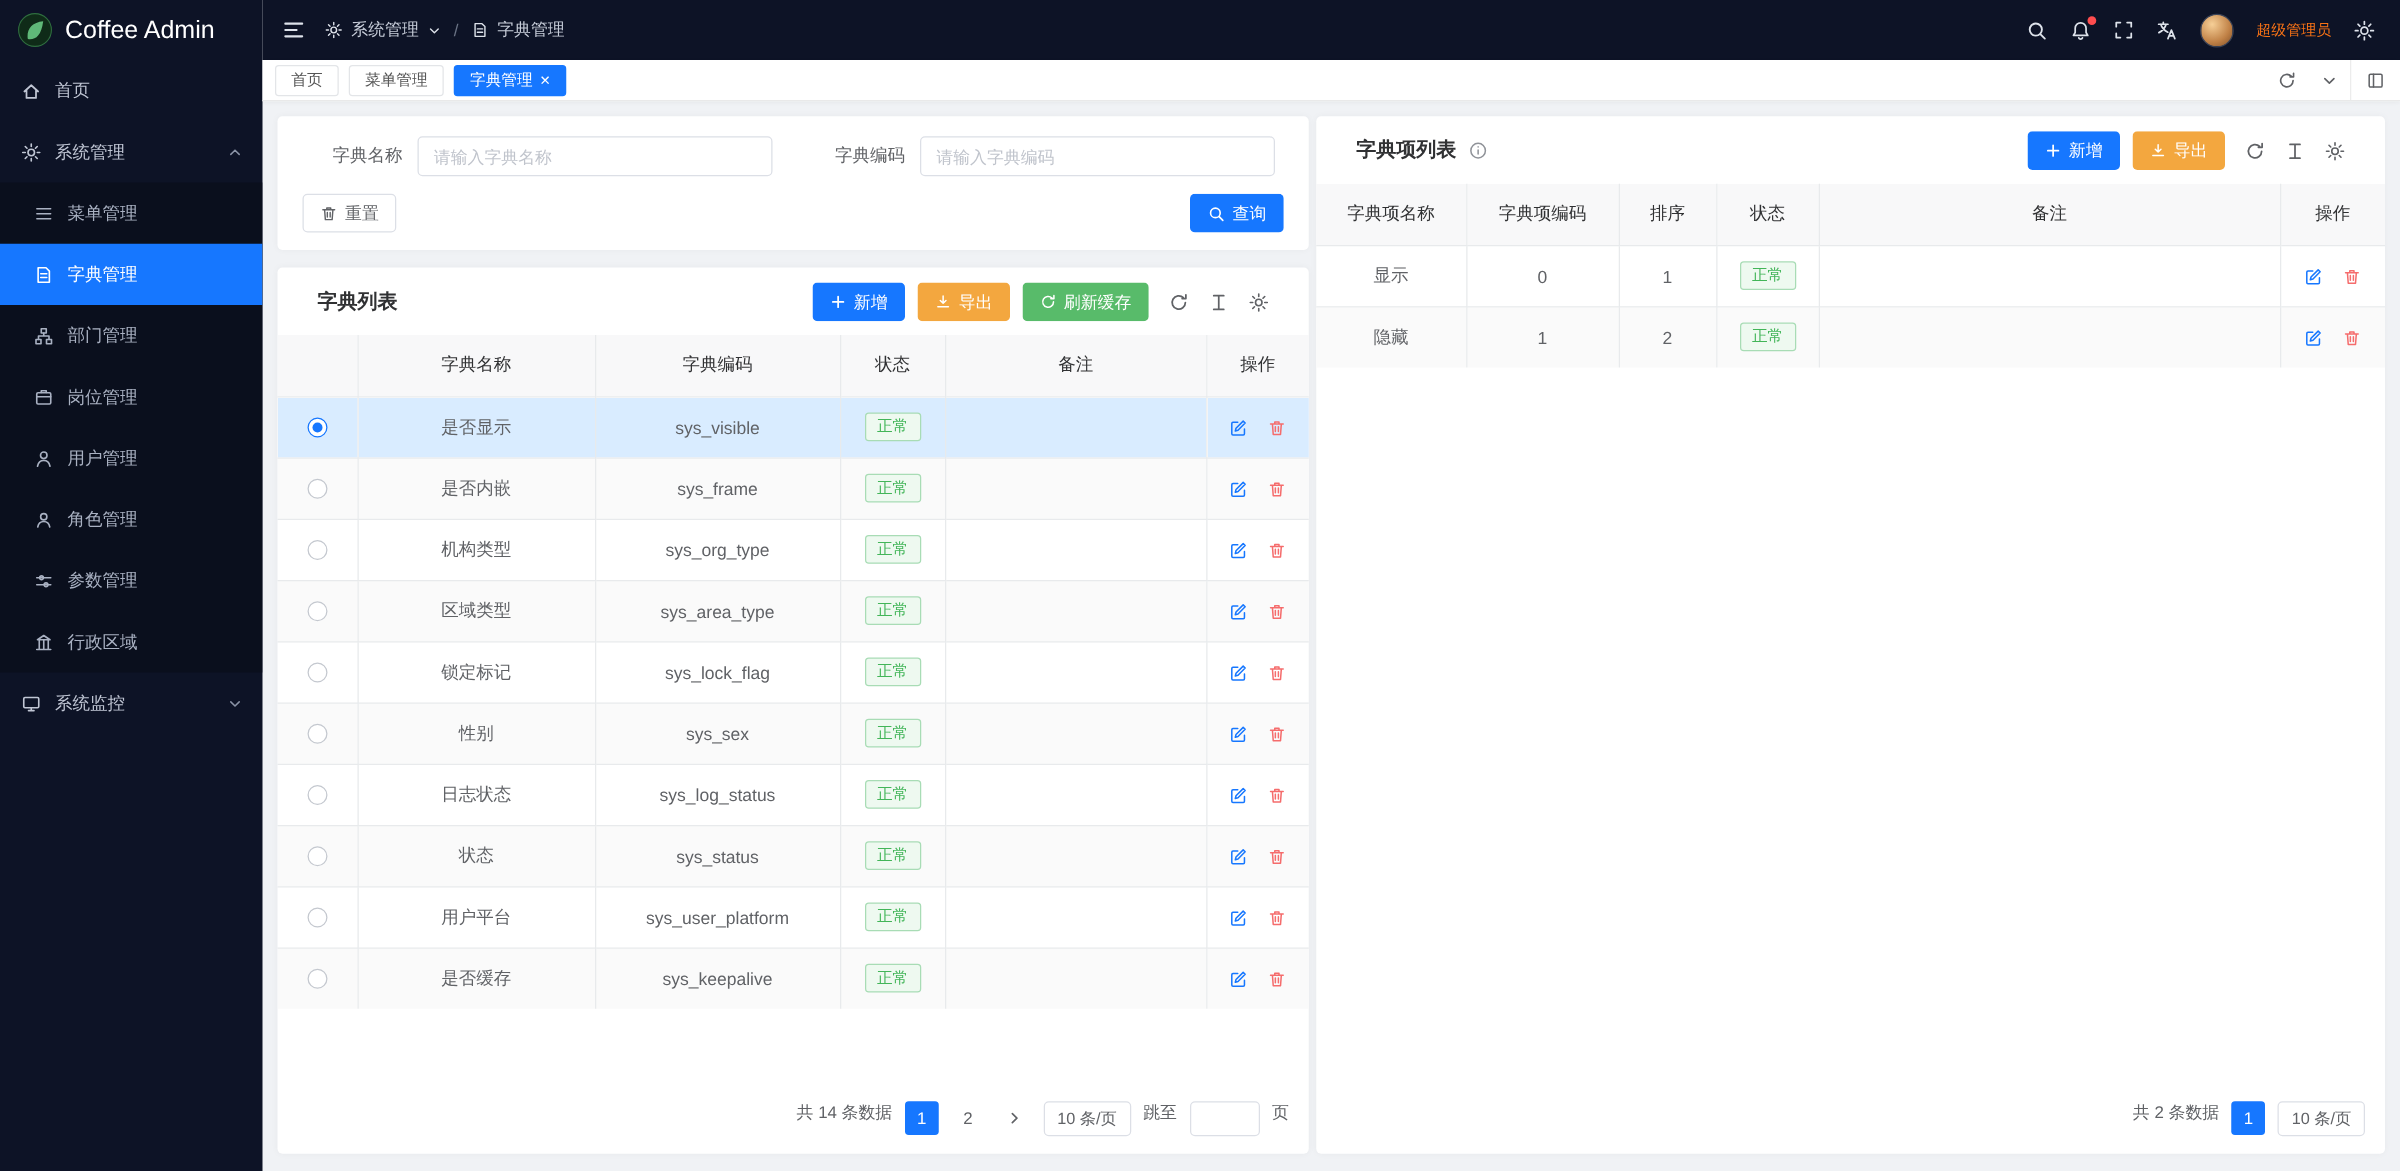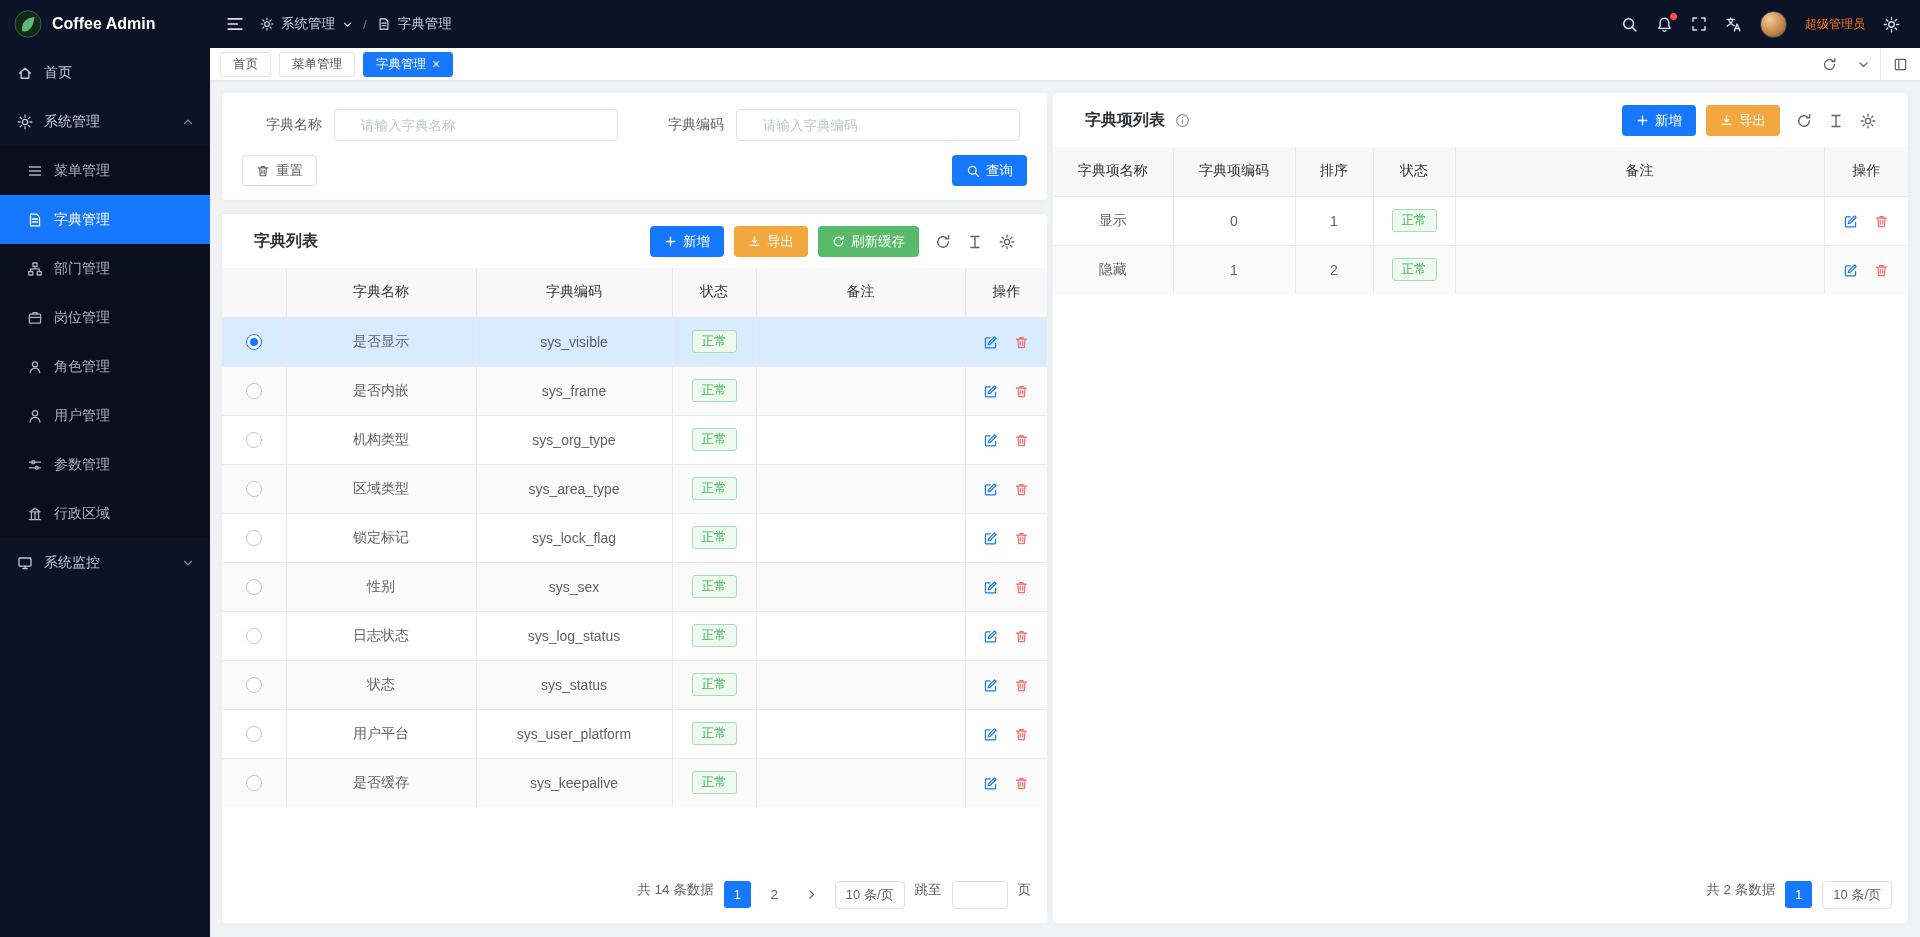--- a/index.html
+++ b/index.html
@@ -3,21 +3,21 @@
 <meta charset="utf-8">
 <style>
 *{box-sizing:border-box;margin:0;padding:0}
 html,body{width:1920px;height:937px;overflow:hidden}
 body{font-family:"Liberation Sans","DejaVu Sans",sans-serif;background:#f0f2f5;color:#333;font-size:14px}
 svg{display:block}
 .app{display:flex;width:100%;height:100%}
 
 
 .sidebar{width:210px;flex:none;background:#0d1326;display:flex;flex-direction:column;overflow:hidden}
-.logo{height:48px;flex:none;display:flex;align-items:center;gap:10px;padding:0 14px;color:#fff;font-weight:bold;font-size:16px;cursor:pointer}
+.logo{height:48px;flex:none;display:flex;align-items:center;gap:10px;padding:0 14px;color:#fff;font-weight:normal;font-size:20px;cursor:pointer}
 .side-item{height:49px;flex:none;display:flex;align-items:center;gap:10px;padding:0 16px;font-size:14px;color:#c0c6d4;cursor:pointer}
 .caret{margin-left:auto;color:#8a93a6;display:inline-flex}
 .submenu{background:#0a0f1d}
 .side-sub{height:49px;display:flex;align-items:center;gap:10px;padding:0 16px 0 26px;font-size:14px;color:#a9b1c2;cursor:pointer}
 .side-sub.active{background:#1677ff;color:#fff}
 .s-ic{width:18px;display:inline-flex;justify-content:center;flex:none}
 
 
 .main{flex:1;min-width:0;display:flex;flex-direction:column}
 .topbar{height:48px;flex:none;background:#0d1326;display:flex;align-items:center;padding:0 20px 0 16px;color:#c7cdd9;gap:16px}
@@ -41,21 +41,21 @@
 
 .content{flex:1;min-height:0;display:flex;gap:6px;padding:12px 12px 14px}
 .col-left{width:825px;flex:none;display:flex;flex-direction:column;gap:14px;min-height:0}
 .card{background:#fff;border-radius:4px;box-shadow:0 0 6px rgba(0,0,0,.04)}
 
 
 .search-card{flex:none;padding:16px 20px 14px}
 .search-row{display:flex;align-items:center}
 .field{display:flex;align-items:center}
 .field label{width:80px;text-align:right;margin-right:12px;color:#606266;font-size:14px}
-.inp{width:284px;height:32px;border:1px solid #dcdfe6;border-radius:4px;padding:0 26px;font-size:13.5px;color:#333;outline:none;background:#fff}
+.inp{width:284px;height:32px;border:1px solid #dcdfe6;border-radius:4px;padding:0 12px;font-size:13.5px;color:#333;outline:none;background:#fff}
 .inp::placeholder{color:#c0c4cc}
 .field + .field{margin-left:26px}
 .search-actions{display:flex;justify-content:space-between;align-items:center;gap:12px;margin-top:14px}
 
 
 .btn{height:31px;display:inline-flex;align-items:center;gap:6px;padding:0 13px;border-radius:4px;font-size:13.5px;border:1px solid transparent;cursor:pointer;white-space:nowrap;font-family:inherit}
 .btn-plain{background:#fff;border-color:#dcdfe6;color:#606266}
 .btn-primary{background:#1677ff;color:#fff}
 .btn-warn{background:#f3a73f;color:#fff}
 .btn-success{background:#58bb6a;color:#fff}
@@ -161,34 +161,34 @@
               <svg viewBox="0 0 16 16" width="16" height="16" fill="none" stroke="currentColor" stroke-width="1.3" stroke-linecap="round" stroke-linejoin="round">
                 <rect x="2.4" y="4.2" width="11.2" height="9" rx="1"></rect>
                 <path d="M6 4V2.6h4V4M2.4 7.4h11.2"></path>
               </svg>
             </span>
             <span>岗位管理</span>
           </div>
           <div class="side-sub">
             <span class="s-ic">
               <svg viewBox="0 0 16 16" width="16" height="16" fill="none" stroke="currentColor" stroke-width="1.3" stroke-linecap="round" stroke-linejoin="round">
-                <circle cx="8" cy="5.4" r="2.5"></circle>
-                <path d="M3.2 13.6c.5-2.9 2.4-4.4 4.8-4.4s4.3 1.5 4.8 4.4"></path>
-              </svg>
-            </span>
-            <span>角色管理</span>
+                <circle cx="8" cy="5.2" r="2.6"></circle>
+                <path d="M3 14c.6-3.1 2.6-4.7 5-4.7s4.4 1.6 5 4.7"></path>
+              </svg>
+            </span>
+            <span>用户管理</span>
           </div>
           <div class="side-sub">
             <span class="s-ic">
               <svg viewBox="0 0 16 16" width="16" height="16" fill="none" stroke="currentColor" stroke-width="1.3" stroke-linecap="round" stroke-linejoin="round">
-                <circle cx="8" cy="5.2" r="2.6"></circle>
-                <path d="M3 14c.6-3.1 2.6-4.7 5-4.7s4.4 1.6 5 4.7"></path>
-              </svg>
-            </span>
-            <span>用户管理</span>
+                <circle cx="8" cy="5.4" r="2.5"></circle>
+                <path d="M3.2 13.6c.5-2.9 2.4-4.4 4.8-4.4s4.3 1.5 4.8 4.4"></path>
+              </svg>
+            </span>
+            <span>角色管理</span>
           </div>
           <div class="side-sub">
             <span class="s-ic">
               <svg viewBox="0 0 16 16" width="16" height="16" fill="none" stroke="currentColor" stroke-width="1.3" stroke-linecap="round" stroke-linejoin="round">
                 <path d="M2.4 5.2h11.2M2.4 10.8h11.2"></path>
                 <circle cx="6.2" cy="5.2" r="1.5"></circle>
                 <circle cx="9.8" cy="10.8" r="1.5"></circle>
               </svg>
             </span>
             <span>参数管理</span>

